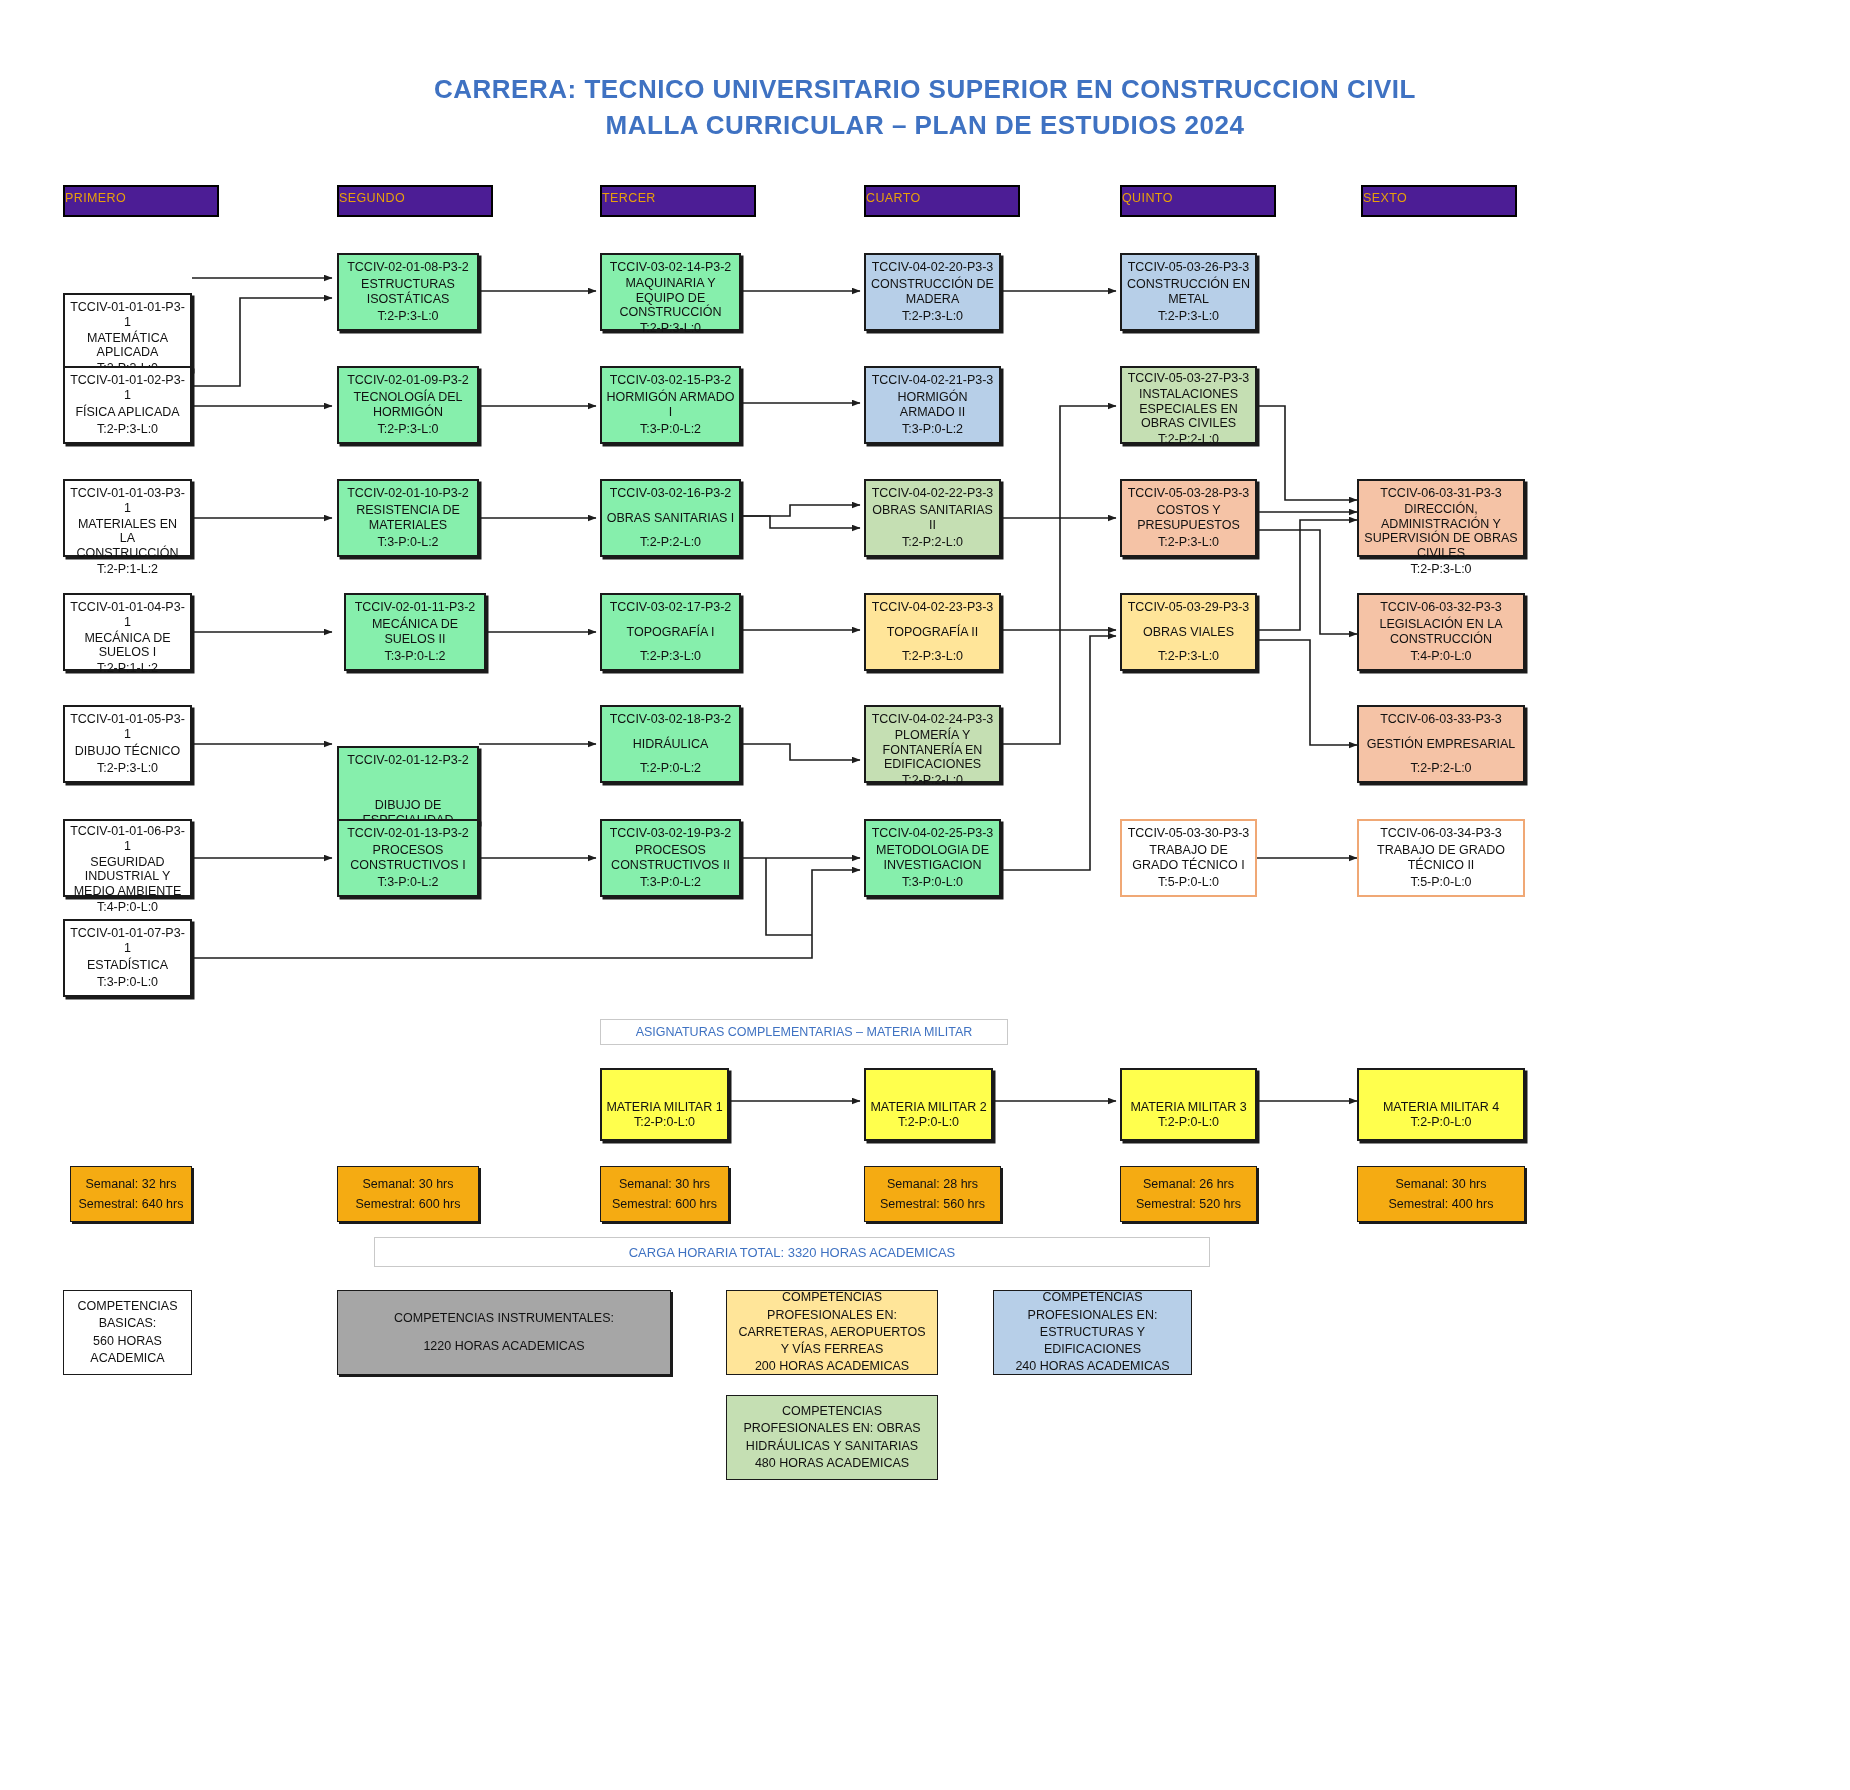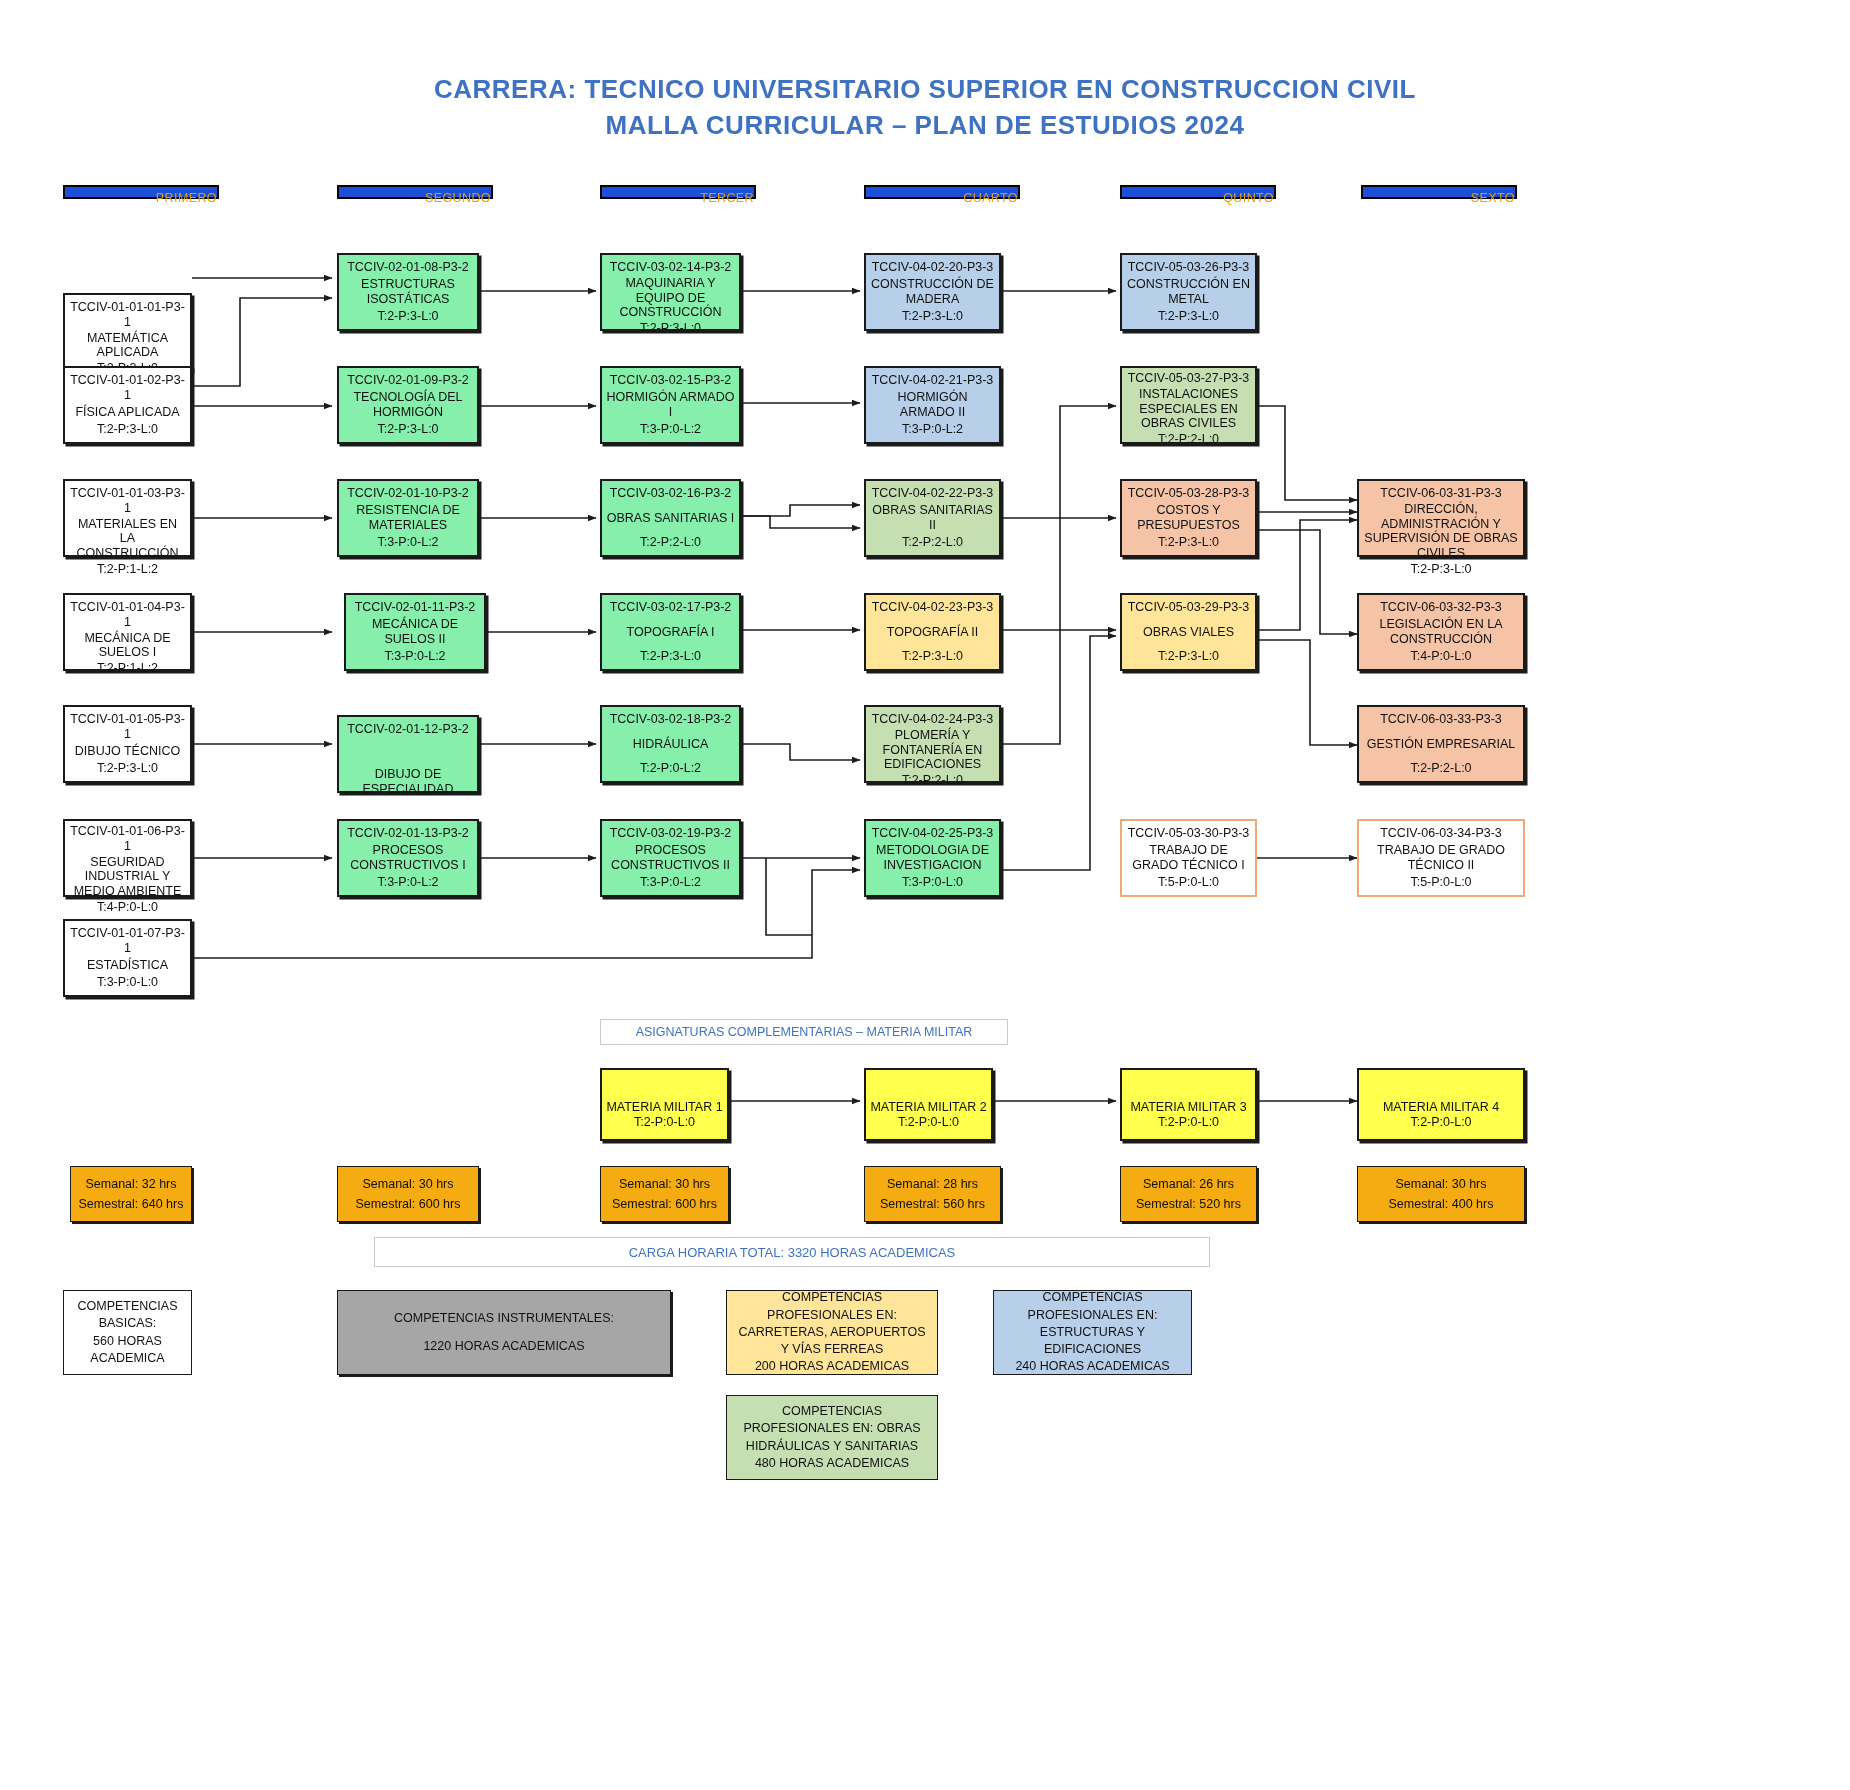--- a/index.html
+++ b/index.html
@@ -13,22 +13,22 @@
   
   .title{
     position:absolute;width:1850px;text-align:center;
     color:#3f72c2;font-weight:bold;letter-spacing:.5px;
   }
   .title.t1{top:74px;font-size:26px;}
   .title.t2{top:110px;font-size:26px;}
 
   
   .sem-head{
-    position:absolute;height:14px;line-height:22px;text-align:right;
-    background:#1d4ed8;color:#e8a00a;border:2px solid #000;
+    position:absolute;height:32px;line-height:22px;text-align:left;
+    background:#4c1d95;color:#e8a00a;border:2px solid #000;
     font-size:12.5px;letter-spacing:.4px;box-sizing:border-box;
   }
 
   
   .box{
     position:absolute;box-sizing:border-box;
     border:2.5px solid #1a1a1a;
     box-shadow:2.5px 2.5px 0 #1a1a1a;
     display:flex;flex-direction:column;align-items:center;justify-content:space-between;
     padding:5px 4px 5px 4px;
@@ -205,21 +205,21 @@
   <div class="box c-gray" style="left:337px;top:479px;width:142px;height:78px;">
     <div class="code">TCCIV-02-01-10-P3-2</div>
     <div class="name">RESISTENCIA DE MATERIALES</div>
     <div class="hrs">T:3-P:0-L:2</div>
   </div>
   <div class="box c-gray" style="left:344px;top:593px;width:142px;height:78px;text-align:center;">
     <div class="code">TCCIV-02-01-11-P3-2</div>
     <div class="name">MECÁNICA DE SUELOS II</div>
     <div class="hrs">T:3-P:0-L:2</div>
   </div>
-  <div class="box c-gray" style="left:337px;top:715px;width:142px;height:78px;gap:29px;">
+  <div class="box c-gray" style="left:337px;top:746px;width:142px;height:78px;gap:29px;">
     <div class="code">TCCIV-02-01-12-P3-2</div>
     <div class="name">DIBUJO DE ESPECIALIDAD</div>
     <div class="hrs">T:2-P:3-L:0</div>
   </div>
   <div class="box c-gray" style="left:337px;top:819px;width:142px;height:78px;">
     <div class="code">TCCIV-02-01-13-P3-2</div>
     <div class="name">PROCESOS CONSTRUCTIVOS I</div>
     <div class="hrs">T:3-P:0-L:2</div>
   </div>
 

